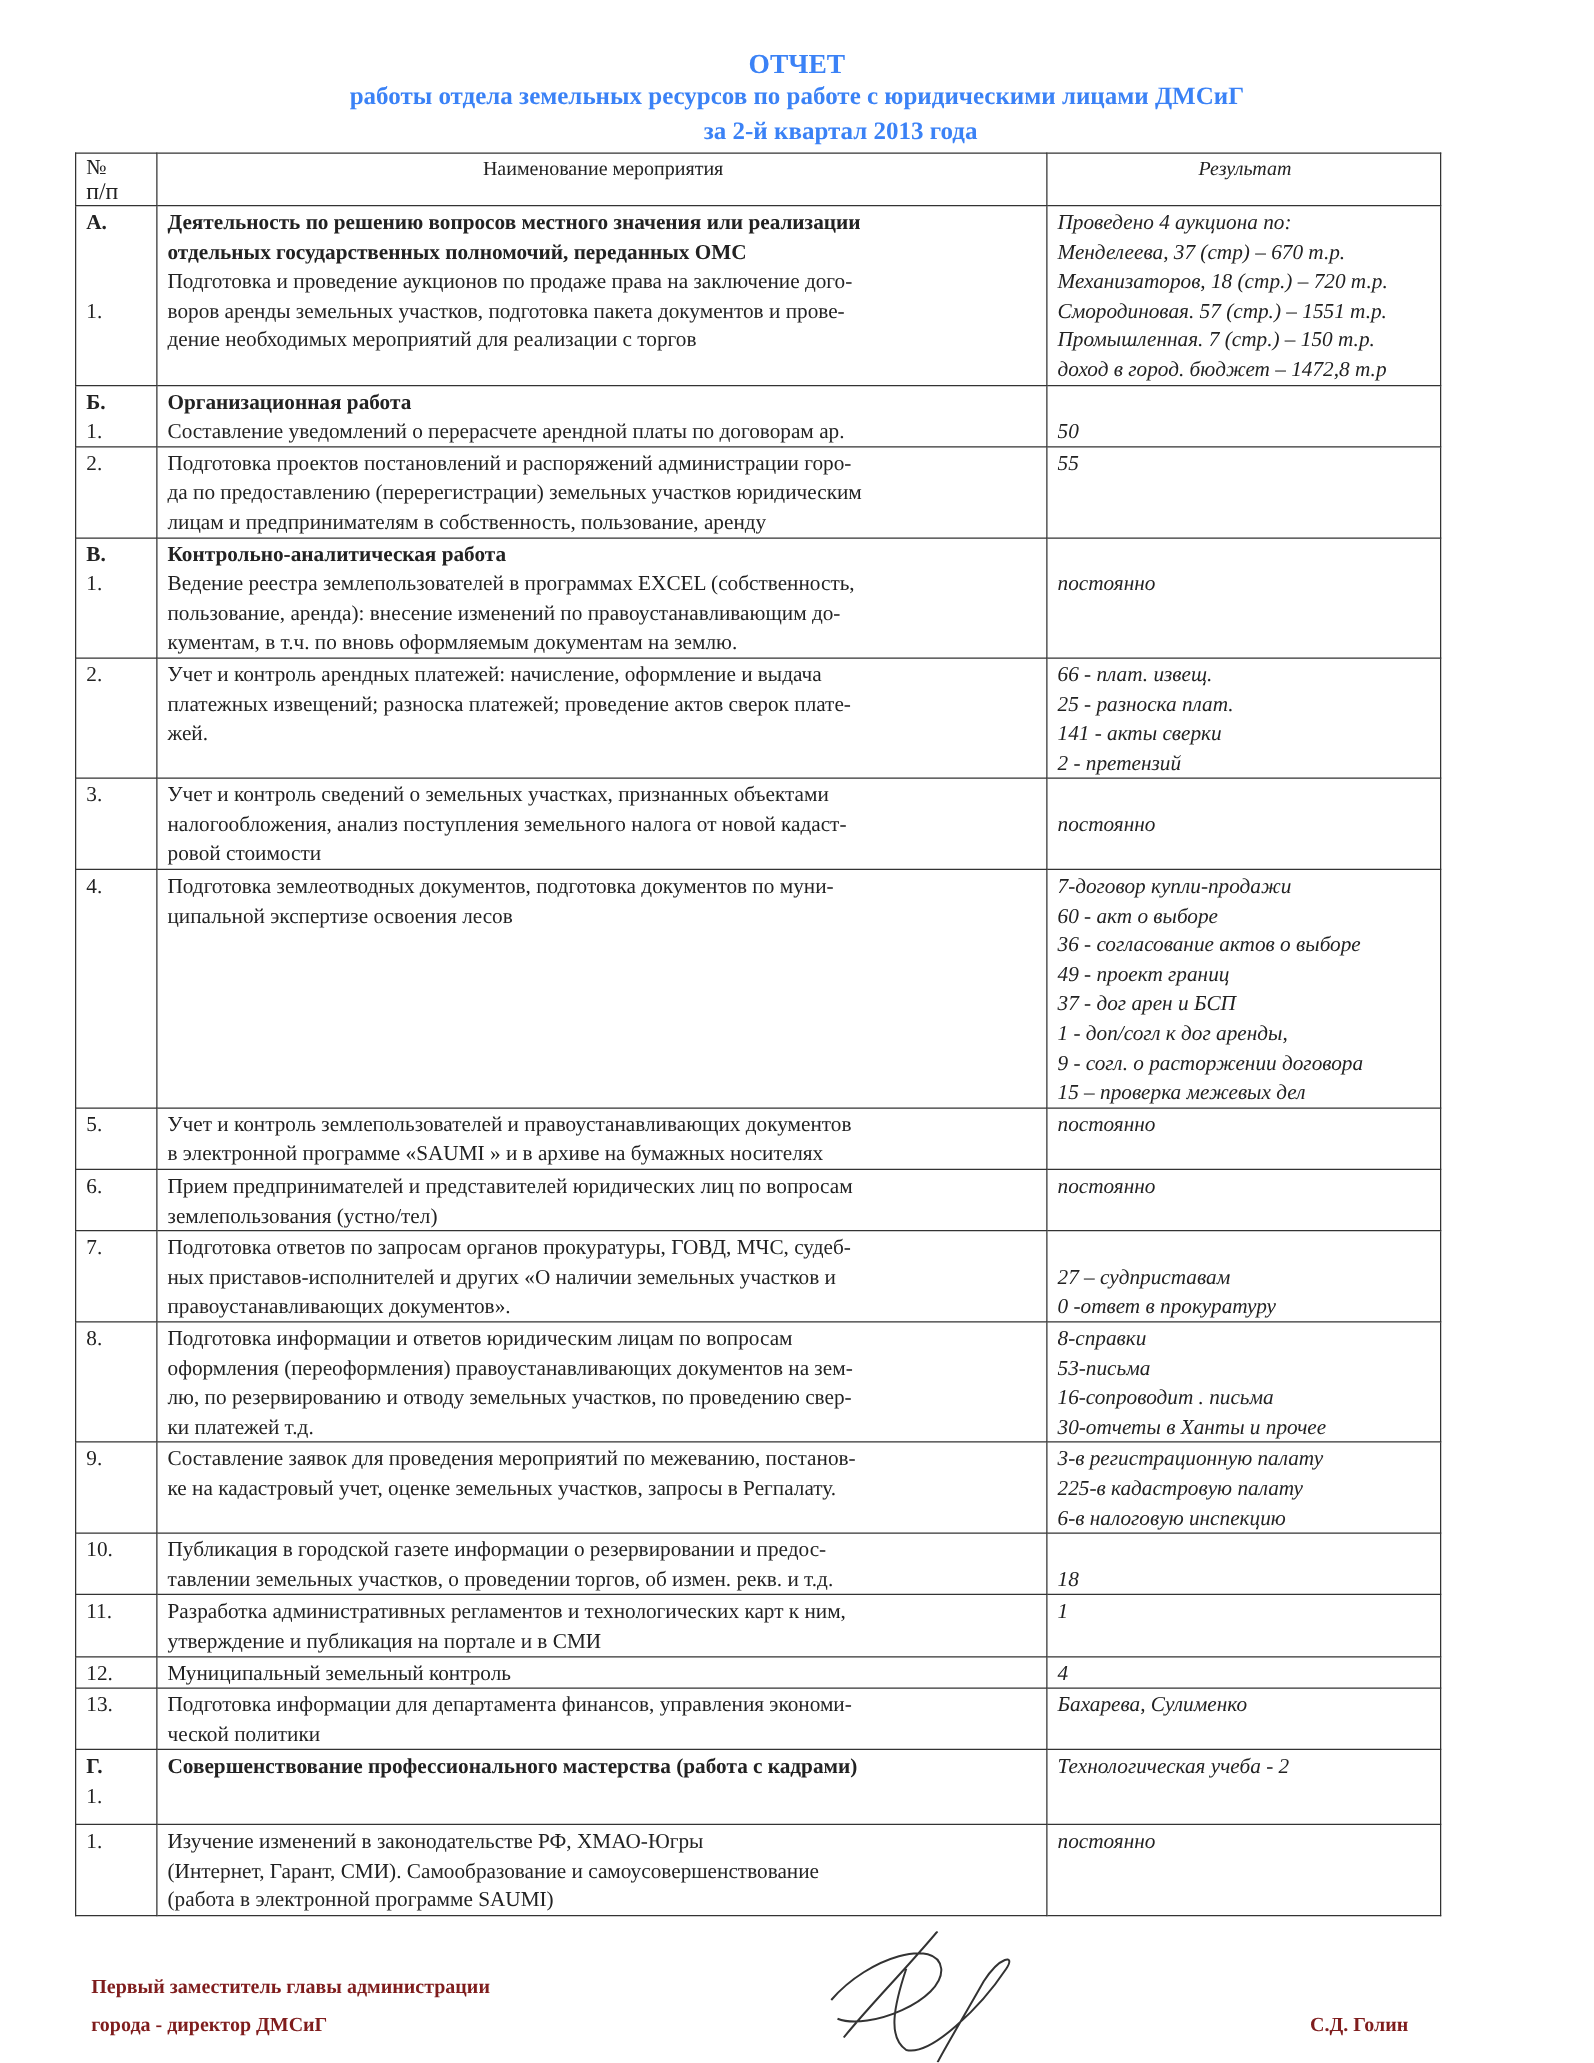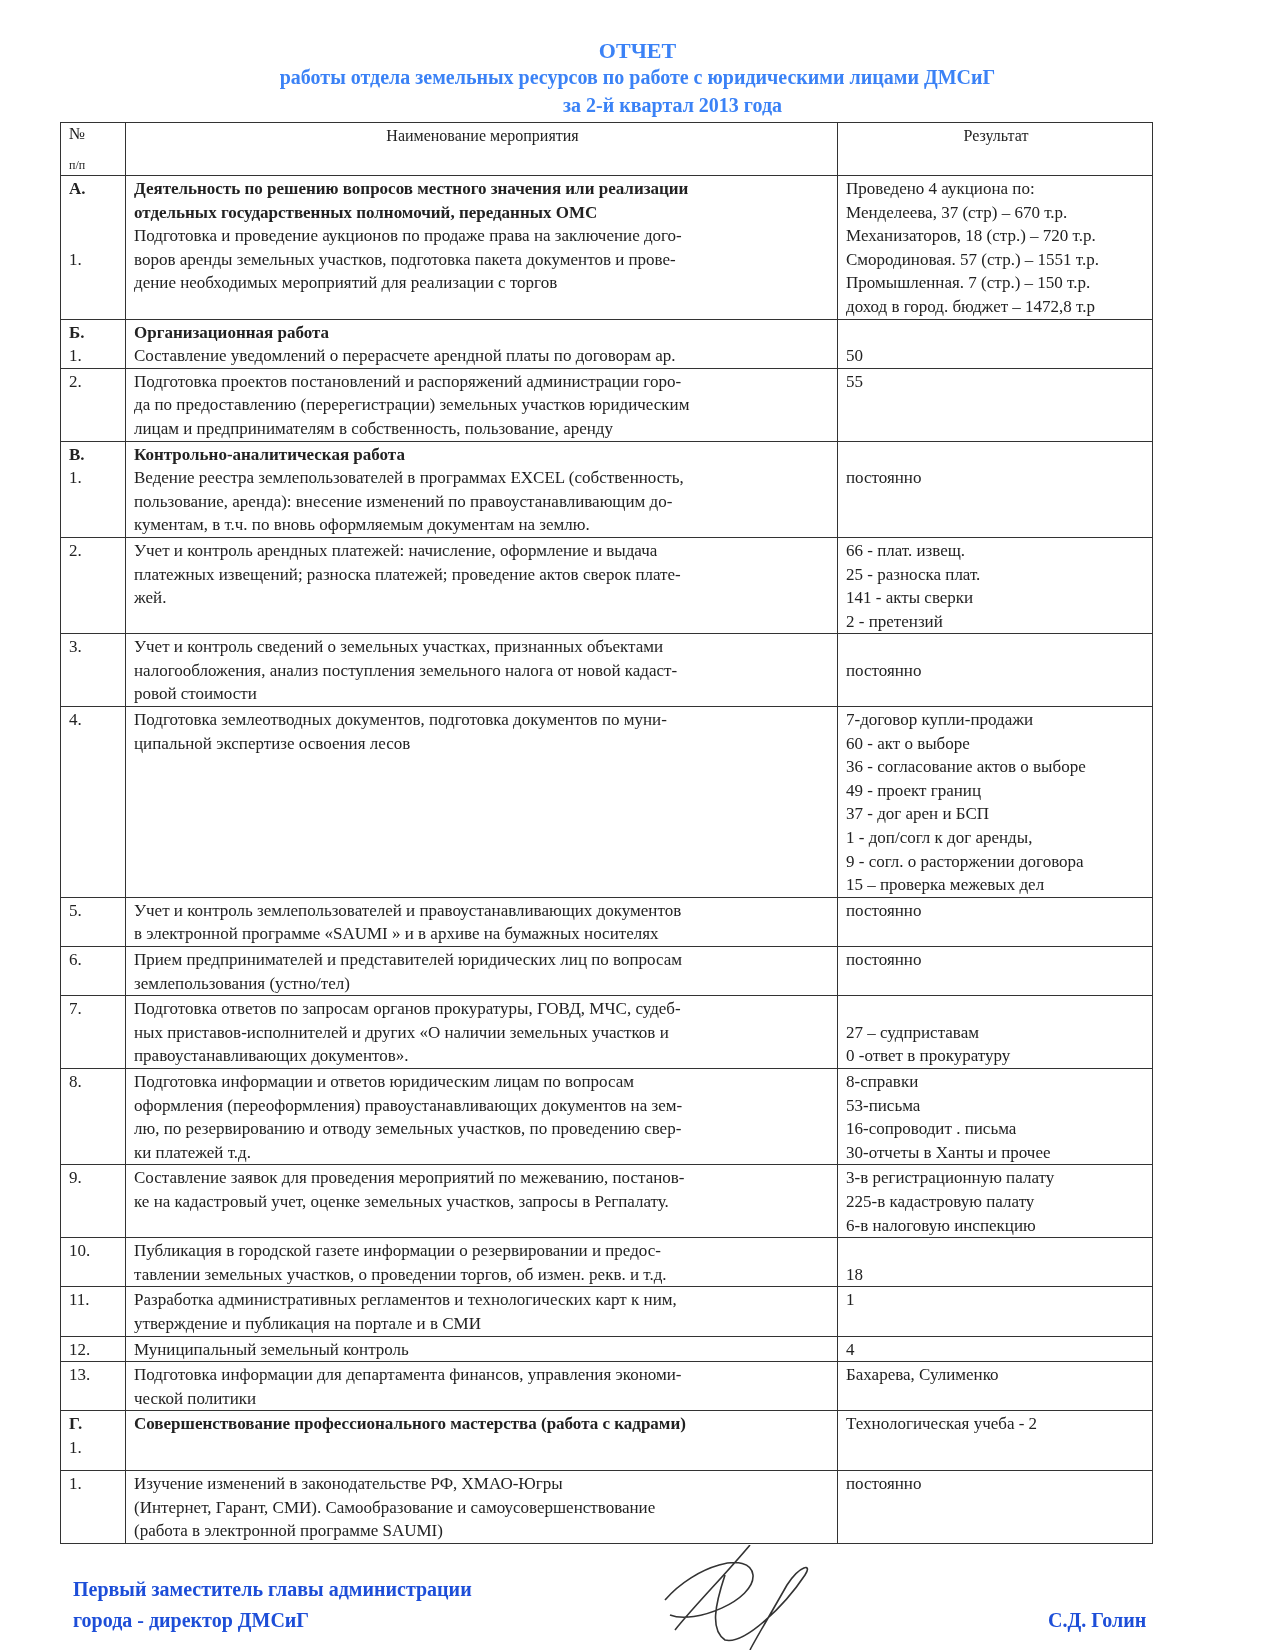--- a/index.html
+++ b/index.html
@@ -7,27 +7,27 @@
          font-family:"Liberation Serif","DejaVu Serif",serif; color:#222; }
   .title { position:absolute; left:0; width:1275px; text-align:center; font-weight:bold; color:#3b82f6; }
   #t1 { top:38px; font-size:22px; }
   #t2 { top:66px; font-size:20px; }
   #t3 { top:94px; font-size:20px;margin-left:35px; }
   table.rep { position:absolute; left:60px; top:122px; width:1093px; border-collapse:collapse;
               font-size:17px; line-height:23.6px; }
   table.rep td { border:1.5px solid #333; vertical-align:top; padding:1px 6px 0 8px; }
   td.num { width:50px; padding-left:6px; }
   td.name { width:697px; padding-left:12px; }
-  td.res { padding-left:12px; }
+  td.res { padding-left:12px;font-style:italic; }
   .hdr td { text-align:center; font-size:16px; }
   .hdr td.num { text-align:left; font-size:17px; line-height:20px; }
-  .hdr .np { font-size:12px;margin-top:11px; }
+  .hdr .np { font-size:19px; }
   .b { font-weight:bold; }
   .line { display:block; }
-  .footer { position:absolute; font-weight:bold; font-size:20px; line-height:31px; color:#1d4ed8; }
+  .footer { position:absolute; font-weight:bold; font-size:16px; line-height:31px; color:#7f1d1d; }
   #f-left { left:73px; top:1574px; }
   #f-right { left:1048px; top:1605px; }
   #signature { position:absolute; left:655px; top:1545px; }
 </style>
 </head>
 <body>
 
 <div id="t1" class="title">ОТЧЕТ</div>
 <div id="t2" class="title">работы отдела земельных ресурсов по работе с юридическими лицами ДМСиГ</div>
 <div id="t3" class="title">за 2-й квартал 2013 года</div>

